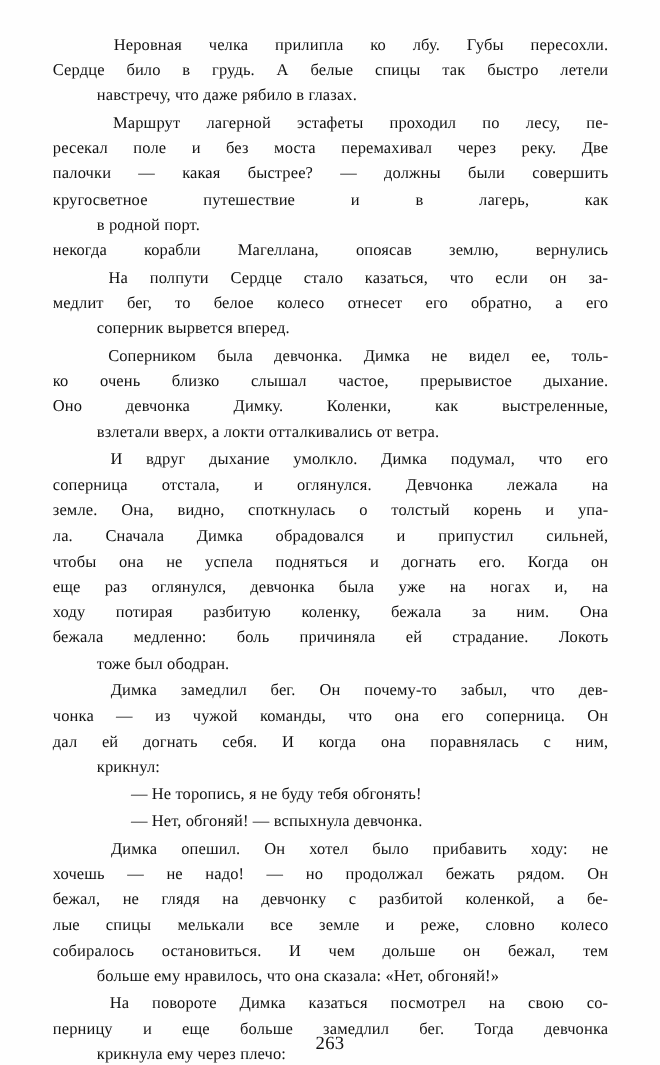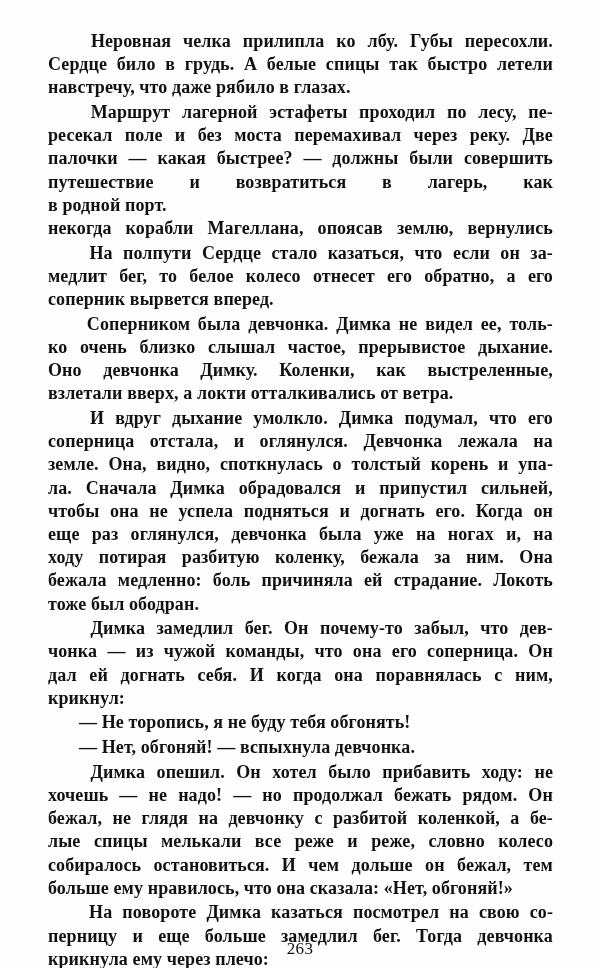--- a/index.html
+++ b/index.html
@@ -23,35 +23,35 @@
     left: 48px;
     top: 30px;
     width: 505px;
   }
 
   
   .line {
     display: flex;
     height: 23.2px;
     line-height: 23.2px;
-    font-size: 18px;
+    font-size: 15px;
     white-space: pre;
     color: #111111;
     letter-spacing: 0.1px;
-    font-weight: bold;
   }
 
   
   .line.just {
     justify-content: space-between;
   }
 
   
   .line.last {
     justify-content: flex-start;
+    margin-left: 40px;
   }
 
   .line .w {
     display: inline-block;
   }
 
   
   .indent {
     display: inline-block;
     width: 31px;
@@ -83,21 +83,21 @@
       <div>
         <div class="line just"><span class="indent"></span><span class="w">Неровная</span><span class="w">челка</span><span class="w">прилипла</span><span class="w">ко</span><span class="w">лбу.</span><span class="w">Губы</span><span class="w">пересохли.</span></div>
         <div class="line just"><span class="w">Сердце</span><span class="w">било</span><span class="w">в</span><span class="w">грудь.</span><span class="w">А</span><span class="w">белые</span><span class="w">спицы</span><span class="w">так</span><span class="w">быстро</span><span class="w">летели</span></div>
         <div class="line last"><span class="w">навстречу, что даже рябило в глазах.</span></div>
       </div>
       <div class="para-gap"></div>
       <div>
         <div class="line just"><span class="indent"></span><span class="w">Маршрут</span><span class="w">лагерной</span><span class="w">эстафеты</span><span class="w">проходил</span><span class="w">по</span><span class="w">лесу,</span><span class="w">пе-</span></div>
         <div class="line just"><span class="w">ресекал</span><span class="w">поле</span><span class="w">и</span><span class="w">без</span><span class="w">моста</span><span class="w">перемахивал</span><span class="w">через</span><span class="w">реку.</span><span class="w">Две</span></div>
         <div class="line just"><span class="w">палочки</span><span class="w">—</span><span class="w">какая</span><span class="w">быстрее?</span><span class="w">—</span><span class="w">должны</span><span class="w">были</span><span class="w">совершить</span></div>
-        <div class="line just"><span class="w">путешествие</span><span class="w">и</span><span class="w">возвратиться</span><span class="w">в</span><span class="w">лагерь,</span><span class="w">как</span></div>
+        <div class="line just"><span class="w">кругосветное</span><span class="w">путешествие</span><span class="w">и</span><span class="w">в</span><span class="w">лагерь,</span><span class="w">как</span></div>
         <div class="line last"><span class="w">в родной порт.</span></div>
         <div class="line just"><span class="w">некогда</span><span class="w">корабли</span><span class="w">Магеллана,</span><span class="w">опоясав</span><span class="w">землю,</span><span class="w">вернулись</span></div>
       </div>
       <div class="para-gap"></div>
       <div>
         <div class="line just"><span class="indent"></span><span class="w">На</span><span class="w">полпути</span><span class="w">Сердце</span><span class="w">стало</span><span class="w">казаться,</span><span class="w">что</span><span class="w">если</span><span class="w">он</span><span class="w">за-</span></div>
         <div class="line just"><span class="w">медлит</span><span class="w">бег,</span><span class="w">то</span><span class="w">белое</span><span class="w">колесо</span><span class="w">отнесет</span><span class="w">его</span><span class="w">обратно,</span><span class="w">а</span><span class="w">его</span></div>
         <div class="line last"><span class="w">соперник вырвется вперед.</span></div>
       </div>
       <div class="para-gap"></div>
@@ -132,21 +132,21 @@
       </div>
       <div class="para-gap"></div>
       <div>
         <div class="line last"><span class="indent"></span><span class="w">— Нет, обгоняй! — вспыхнула девчонка.</span></div>
       </div>
       <div class="para-gap"></div>
       <div>
         <div class="line just"><span class="indent"></span><span class="w">Димка</span><span class="w">опешил.</span><span class="w">Он</span><span class="w">хотел</span><span class="w">было</span><span class="w">прибавить</span><span class="w">ходу:</span><span class="w">не</span></div>
         <div class="line just"><span class="w">хочешь</span><span class="w">—</span><span class="w">не</span><span class="w">надо!</span><span class="w">—</span><span class="w">но</span><span class="w">продолжал</span><span class="w">бежать</span><span class="w">рядом.</span><span class="w">Он</span></div>
         <div class="line just"><span class="w">бежал,</span><span class="w">не</span><span class="w">глядя</span><span class="w">на</span><span class="w">девчонку</span><span class="w">с</span><span class="w">разбитой</span><span class="w">коленкой,</span><span class="w">а</span><span class="w">бе-</span></div>
-        <div class="line just"><span class="w">лые</span><span class="w">спицы</span><span class="w">мелькали</span><span class="w">все</span><span class="w">реже</span><span class="w">и</span><span class="w">реже,</span><span class="w">словно</span><span class="w">колесо</span></div>
+        <div class="line just"><span class="w">лые</span><span class="w">спицы</span><span class="w">мелькали</span><span class="w">все</span><span class="w">земле</span><span class="w">и</span><span class="w">реже,</span><span class="w">словно</span><span class="w">колесо</span></div>
         <div class="line just"><span class="w">собиралось</span><span class="w">остановиться.</span><span class="w">И</span><span class="w">чем</span><span class="w">дольше</span><span class="w">он</span><span class="w">бежал,</span><span class="w">тем</span></div>
         <div class="line last"><span class="w">больше ему нравилось, что она сказала: «Нет, обгоняй!»</span></div>
       </div>
       <div class="para-gap"></div>
       <div>
         <div class="line just"><span class="indent"></span><span class="w">На</span><span class="w">повороте</span><span class="w">Димка</span><span class="w">казаться</span><span class="w">посмотрел</span><span class="w">на</span><span class="w">свою</span><span class="w">со-</span></div>
         <div class="line just"><span class="w">перницу</span><span class="w">и</span><span class="w">еще</span><span class="w">больше</span><span class="w">замедлил</span><span class="w">бег.</span><span class="w">Тогда</span><span class="w">девчонка</span></div>
         <div class="line last"><span class="w">крикнула ему через плечо:</span></div>
       </div>
     </div>

